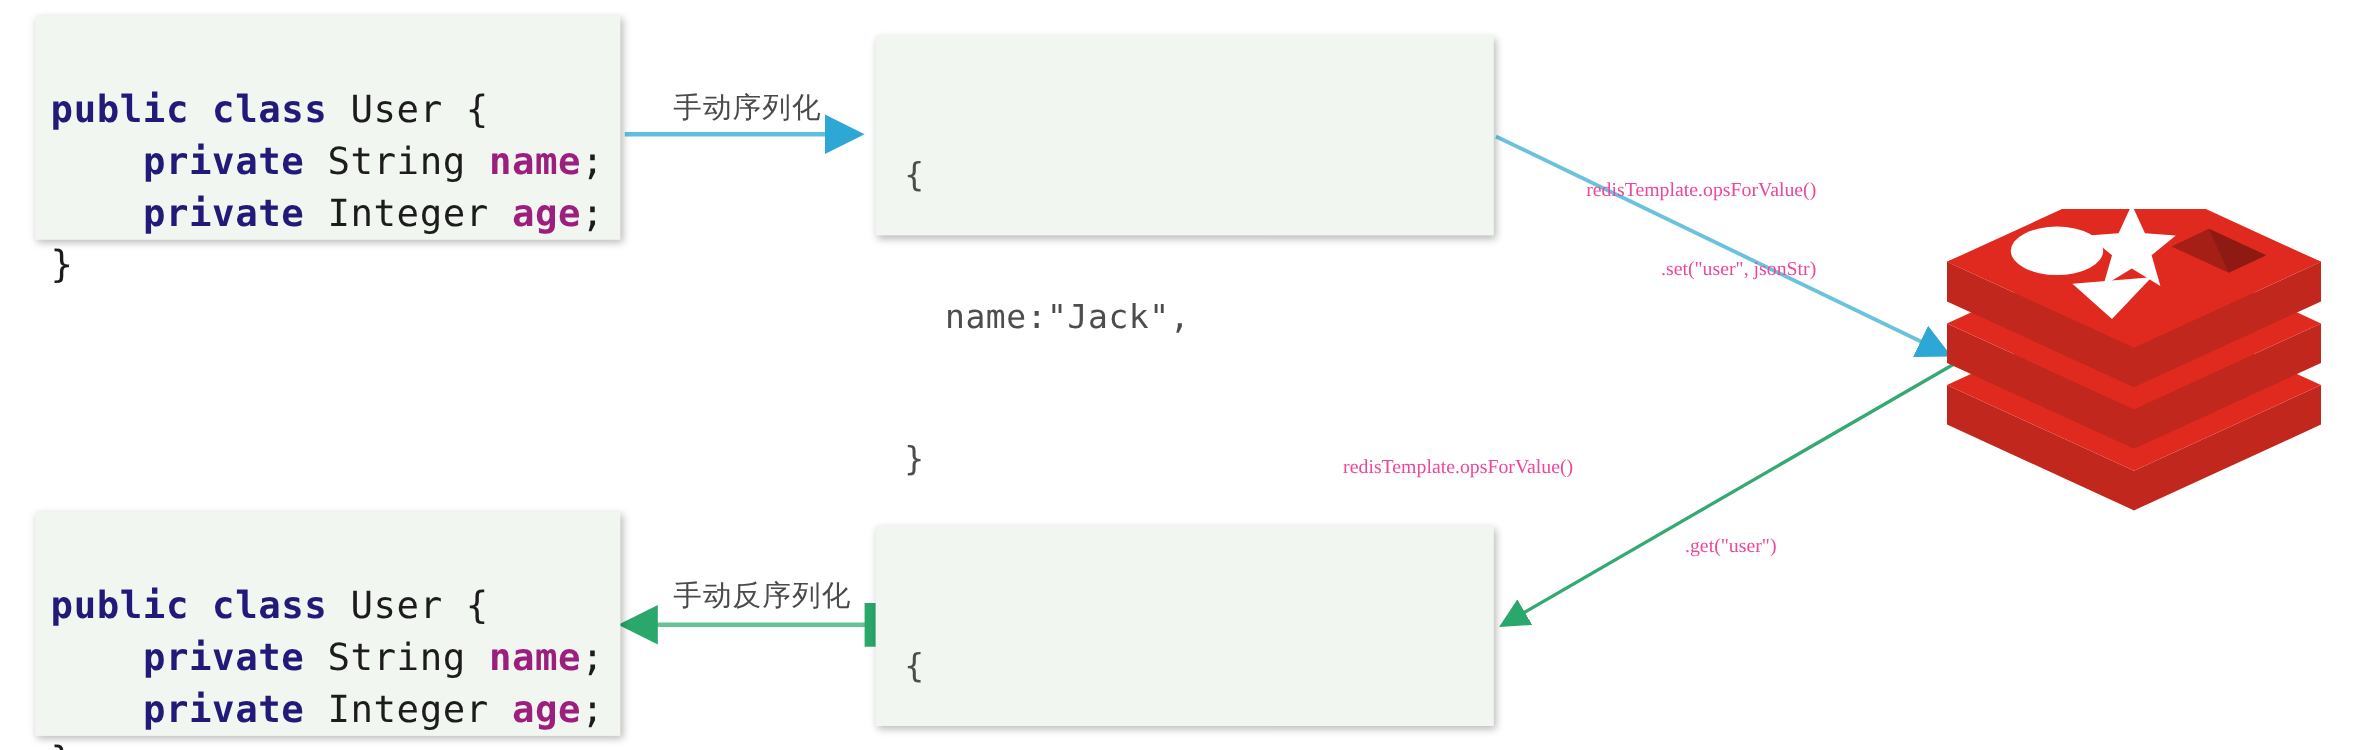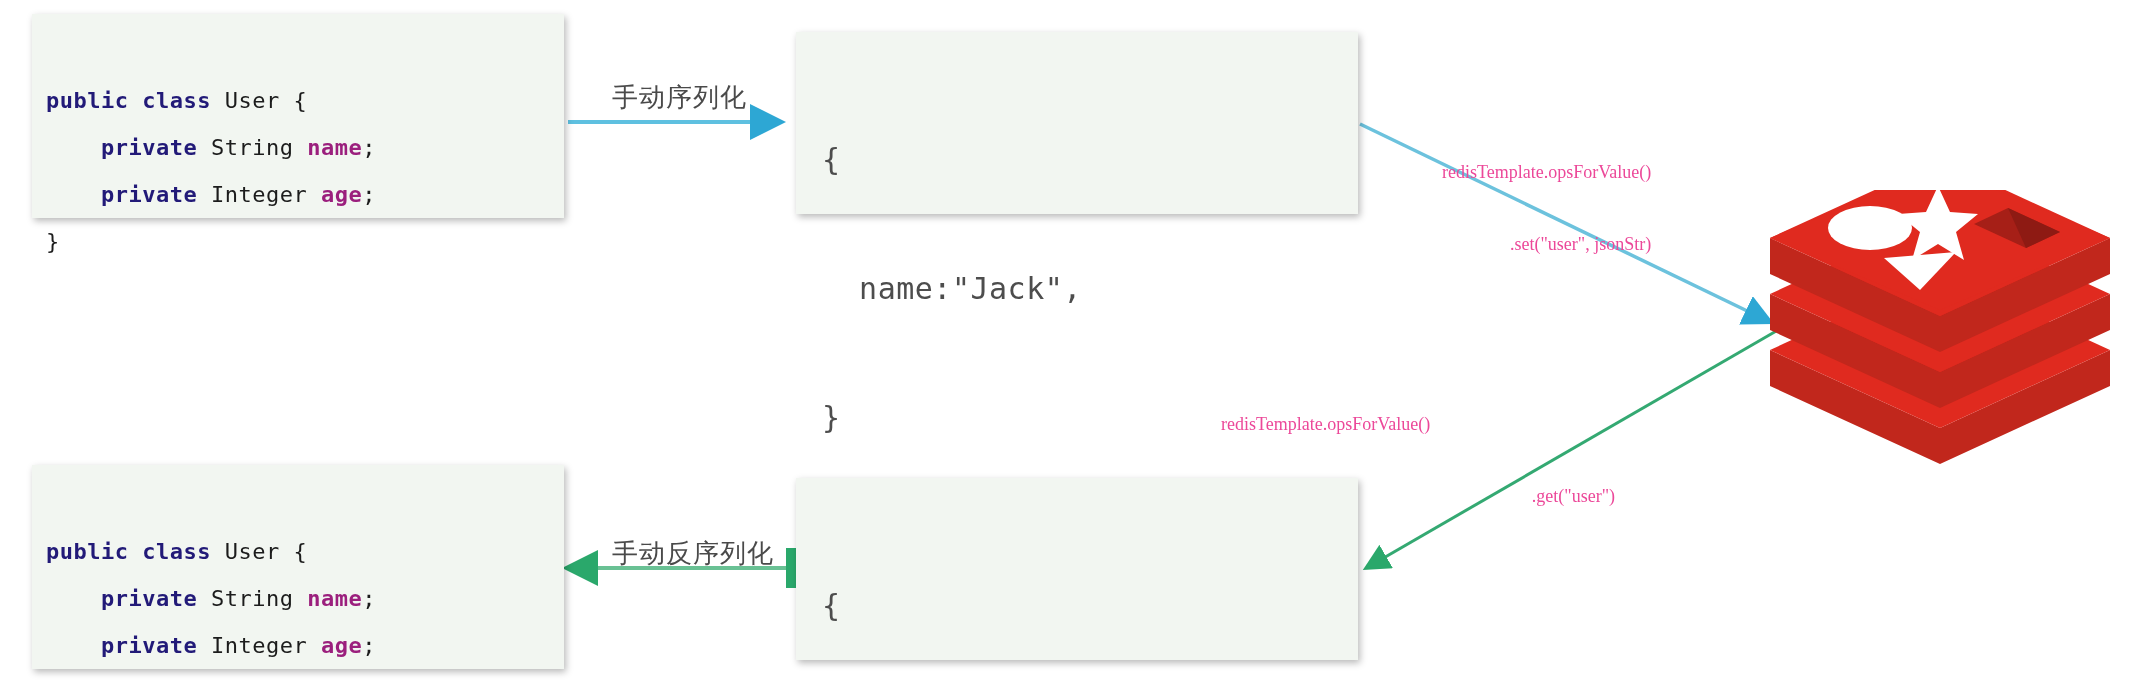--- a/index.html
+++ b/index.html
@@ -21,21 +21,21 @@
   
   .panel {
     position: absolute;
     background: #f2f6f1;
     box-shadow: 2px 3px 7px rgba(0,0,0,0.28);
     box-sizing: border-box;
     font-family: "DejaVu Sans Mono", monospace;
     white-space: pre;
   }
   .code-panel {
-    font-size: 22px;
+    font-size: 34px;
     line-height: 47px;
     letter-spacing: 0.5px;
     padding: 16px 0 16px 14px;
   }
   .json-panel {
     font-size: 30px;
     line-height: 43px;
     letter-spacing: 0.5px;
     padding: 20px 0 22px 26px;
     color: #4d4d4d;
@@ -140,21 +140,21 @@
 <span><span class="punc">}</span></span>
   </div>
 
   <div class="panel json-panel" style="left:796px; top:478px; width:562px; height:182px;">
     <span class="jline">{</span>
     
     
     
   </div>
 
-  <div class="cn-label" style="left:612px; top:536px;">手动反序列化</div>
+  <div class="cn-label" style="left:612px; top:524px;">手动反序列化</div>
 
   <svg class="redis-logo" style="left:1760px; top:190px;" width="360" height="280" viewBox="0 0 360 280" xmlns="http://www.w3.org/2000/svg">
 
     <g>
       <path d="M10,160 L180,238 L350,160 L350,196 L180,274 L10,196 Z" fill="#c1271c"></path>
       <path d="M10,160 L180,82 L350,160 L180,238 Z" fill="#e02a1f"></path>
     </g>
 
     <g>
       <path d="M10,104 L180,182 L350,104 L350,140 L180,218 L10,140 Z" fill="#c1271c"></path>

